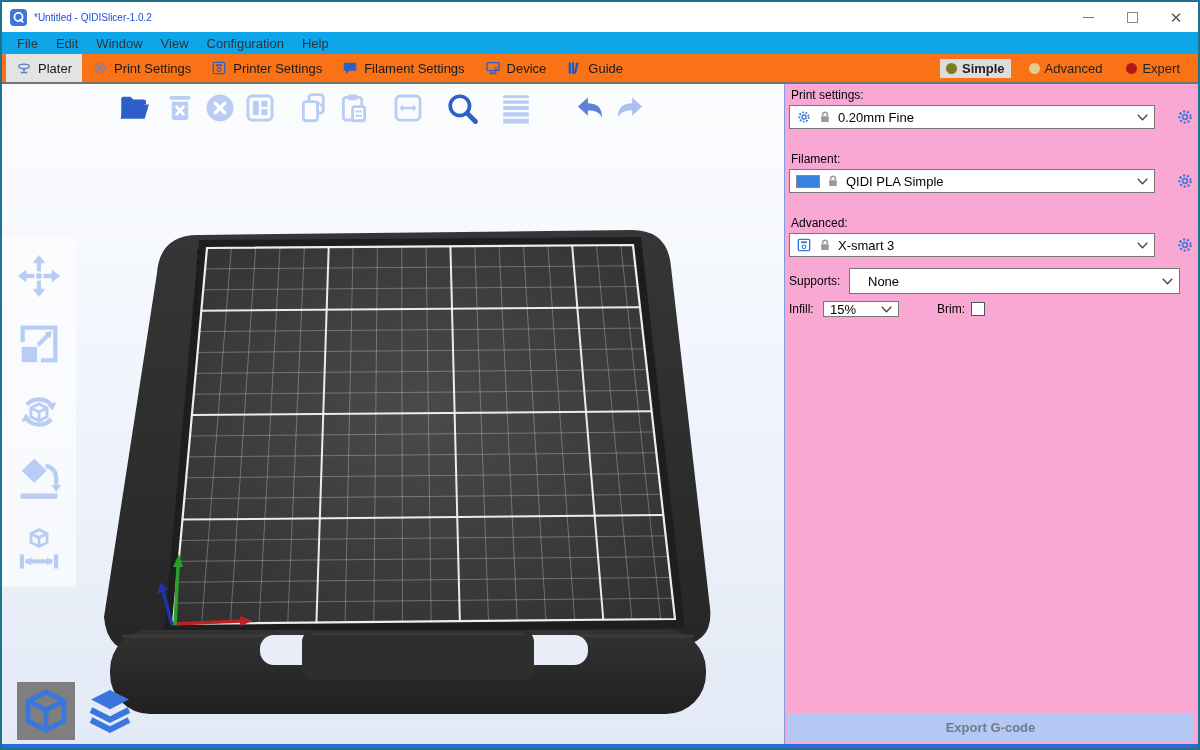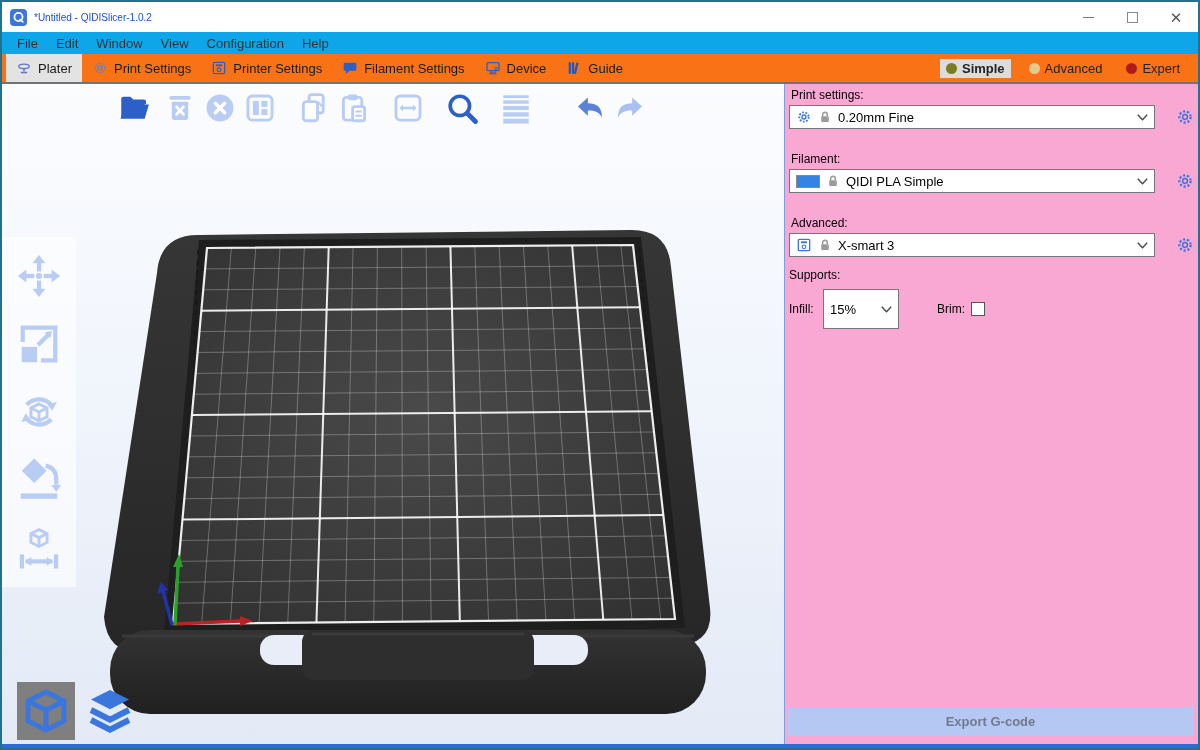--- a/index.html
+++ b/index.html
@@ -67,24 +67,24 @@
   .chevron { margin-left:auto; flex:none; }
   .gear-btn { width:19px; height:19px; border:none; background:none; color:#3b76dd;
               display:flex; align-items:center; justify-content:center; flex:none; }
   .swatch { width:24px; height:13px; border:1px solid #888; flex:none; }
   .mt { margin-top:23px; }
   .supports-row { display:flex; align-items:center; margin-top:11px; }
   .supports-row .inline-label { width:60px; }
   .supports-combo { height:26px; flex:none; width:331px; padding-left:18px; }
   .infill-row { display:flex; align-items:center; margin-top:7px; }
   .infill-row .inline-label { width:34px; }
-  .infill-combo { flex:none; width:76px; height:40px;justify-content:space-between; }
+  .infill-combo { flex:none; width:76px; height:16px;justify-content:space-between; }
   .brim-label { margin-left:38px; margin-right:6px; }
   .checkbox { width:14px; height:14px; border:1px solid #555; background:#fff; }
-  .export-btn { position:absolute; left:2px; right:4px; bottom:8px; height:29px;
+  .export-btn { position:absolute; left:2px; right:4px; bottom:2px; height:29px;
       background:#b5c8f3; border:none; font-family:inherit; font-size:13px;
       font-weight:bold; color:#6f7a8e; }
 
   .bottom-strip { position:absolute; left:0; right:0; bottom:0; height:4px; background:#2e6bd6; }
   svg { display:block; }
 </style>
 </head>
 <body>
 
 <div class="window">
@@ -493,20 +493,26 @@
               <g fill="none" stroke="currentColor">
                 <circle cx="12" cy="12" r="7.5" stroke-width="3" stroke-dasharray="2.8 2.5"></circle>
                 <circle cx="12" cy="12" r="3.2" stroke-width="2"></circle>
               </g>
             </svg>
         </button>
       </div>
 
       <div class="supports-row">
         <span class="inline-label">Supports:</span>
+        <div class="combo supports-combo">
+          <span class="combo-text">None</span>
+          <svg class="chevron" width="11" height="7" viewBox="0 0 11 7">
+              <polyline points="0.8,0.8 5.5,5.8 10.2,0.8" fill="none" stroke="#444" stroke-width="1.3"></polyline>
+            </svg>
+        </div>
       </div>
 
       <div class="infill-row">
         <span class="inline-label">Infill:</span>
         <div class="combo infill-combo">
           <span class="combo-text">15%</span>
           <svg class="chevron" width="11" height="7" viewBox="0 0 11 7">
               <polyline points="0.8,0.8 5.5,5.8 10.2,0.8" fill="none" stroke="#444" stroke-width="1.3"></polyline>
             </svg>
         </div>

